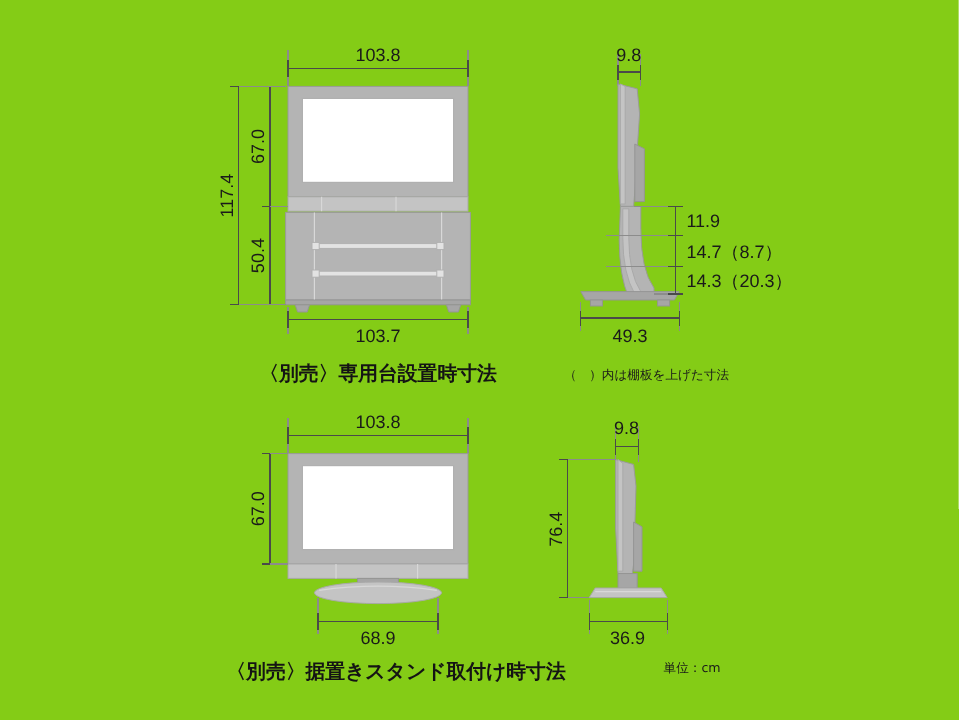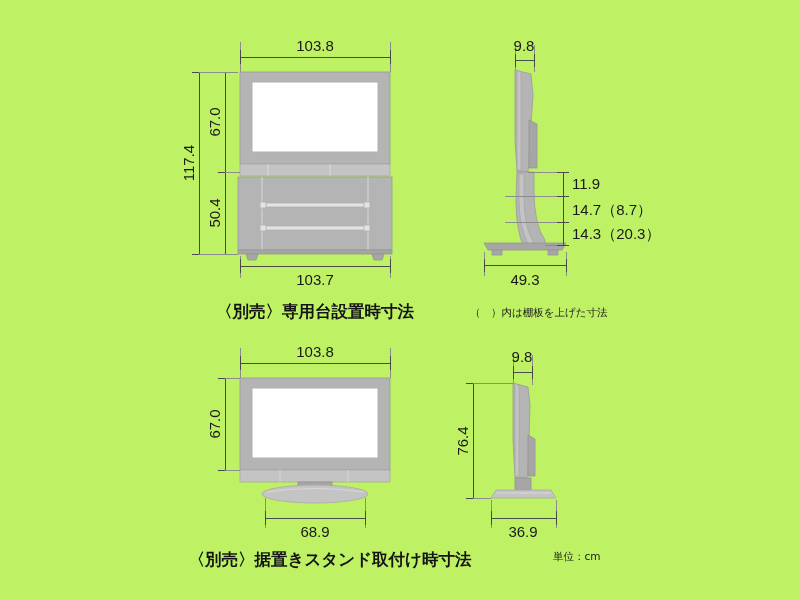--- a/index.html
+++ b/index.html
@@ -11,21 +11,21 @@
     width: 799px;
     height: 600px;
     overflow: hidden;
     font-family: "Liberation Sans", "DejaVu Sans", sans-serif;
     color: #1a1a1a;
   }
   #sheet {
     position: relative;
     width: 799px;
     height: 600px;
-    background: #bef264;
+    background: #84cc16;
   }
   #sheet svg {
     position: absolute;
     left: 0;
     top: 0;
   }
   .dimtext {
     font-family: "Liberation Sans", "DejaVu Sans", sans-serif;
     font-size: 15px;
     fill: #1a1a1a;

